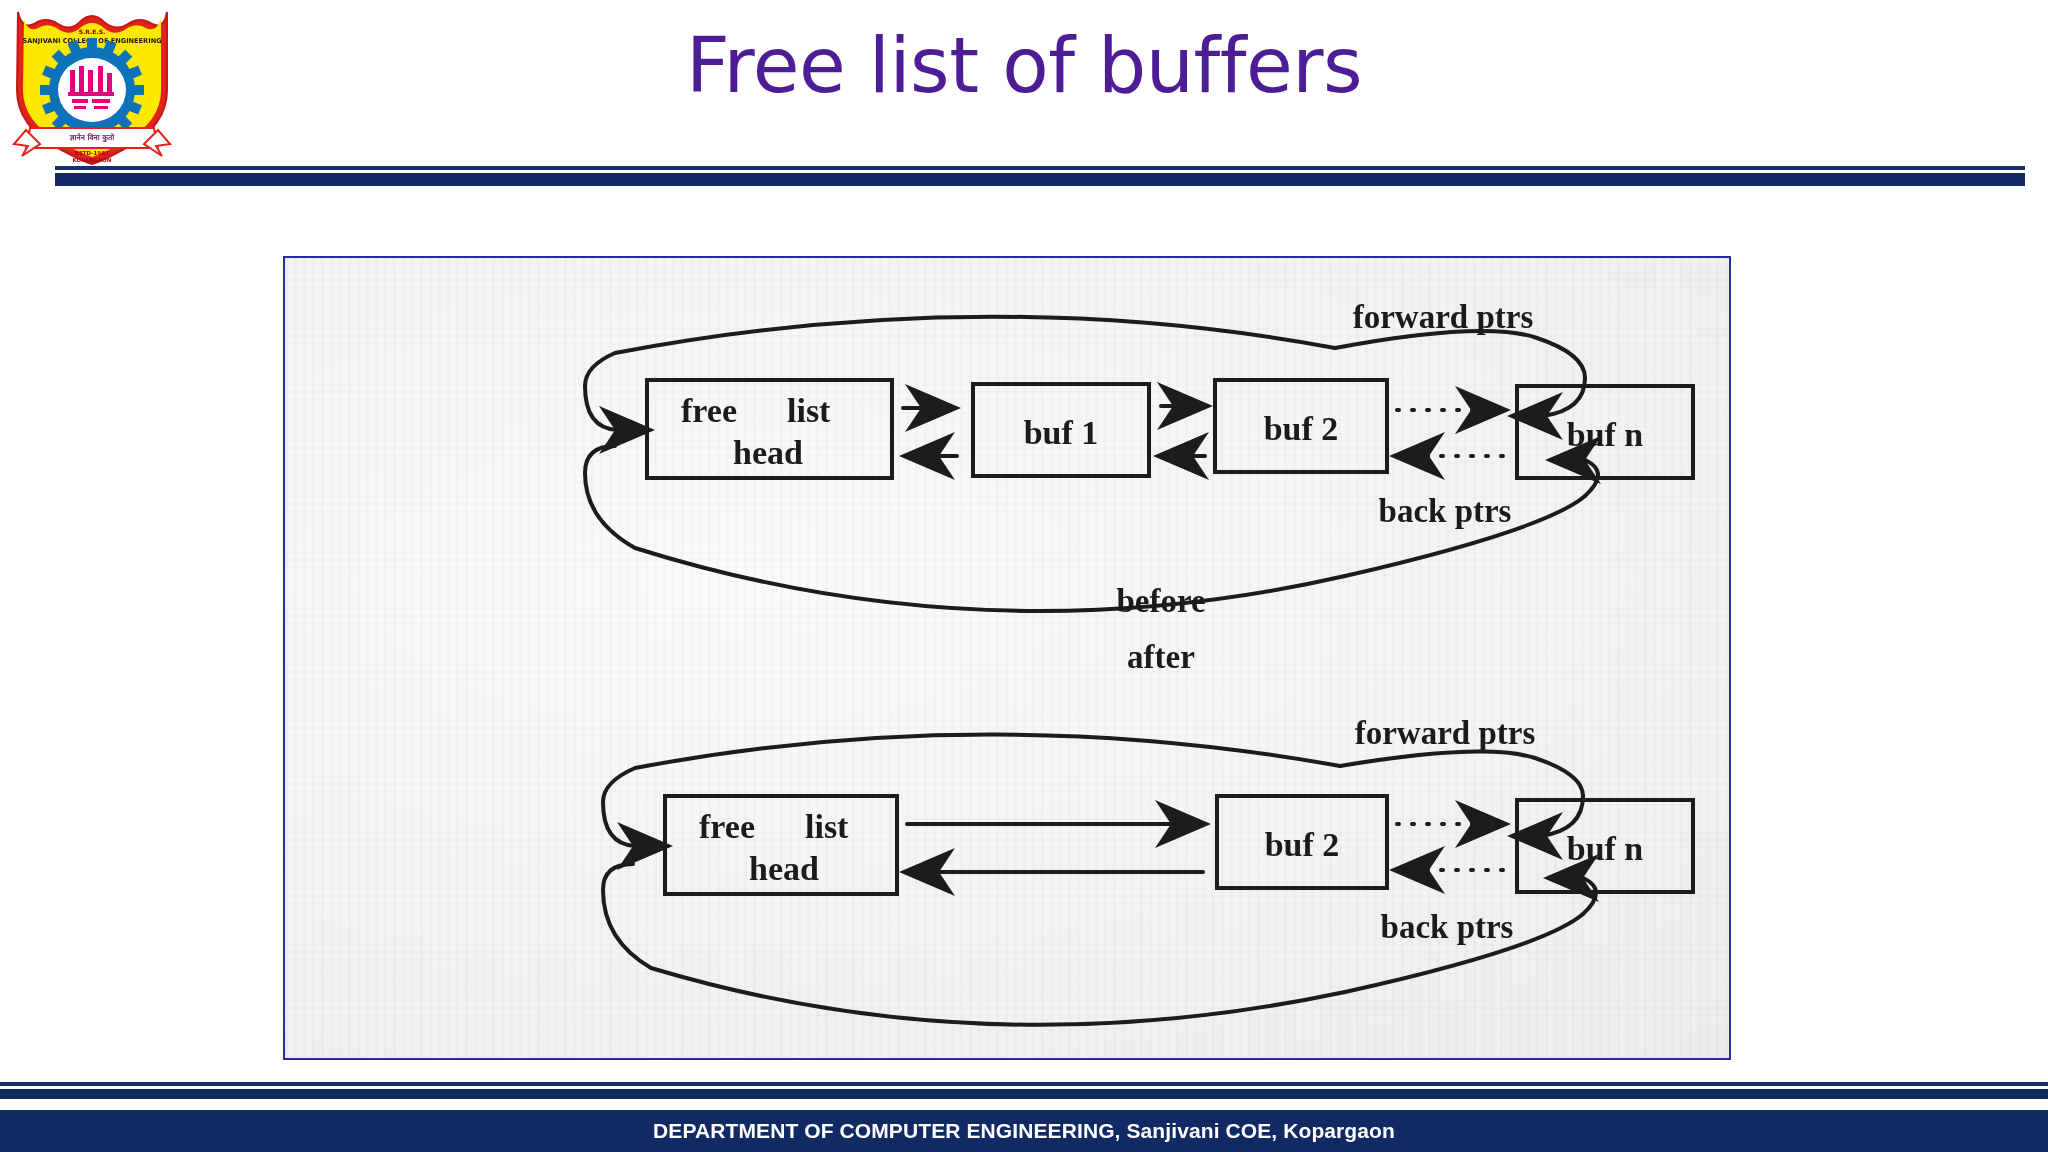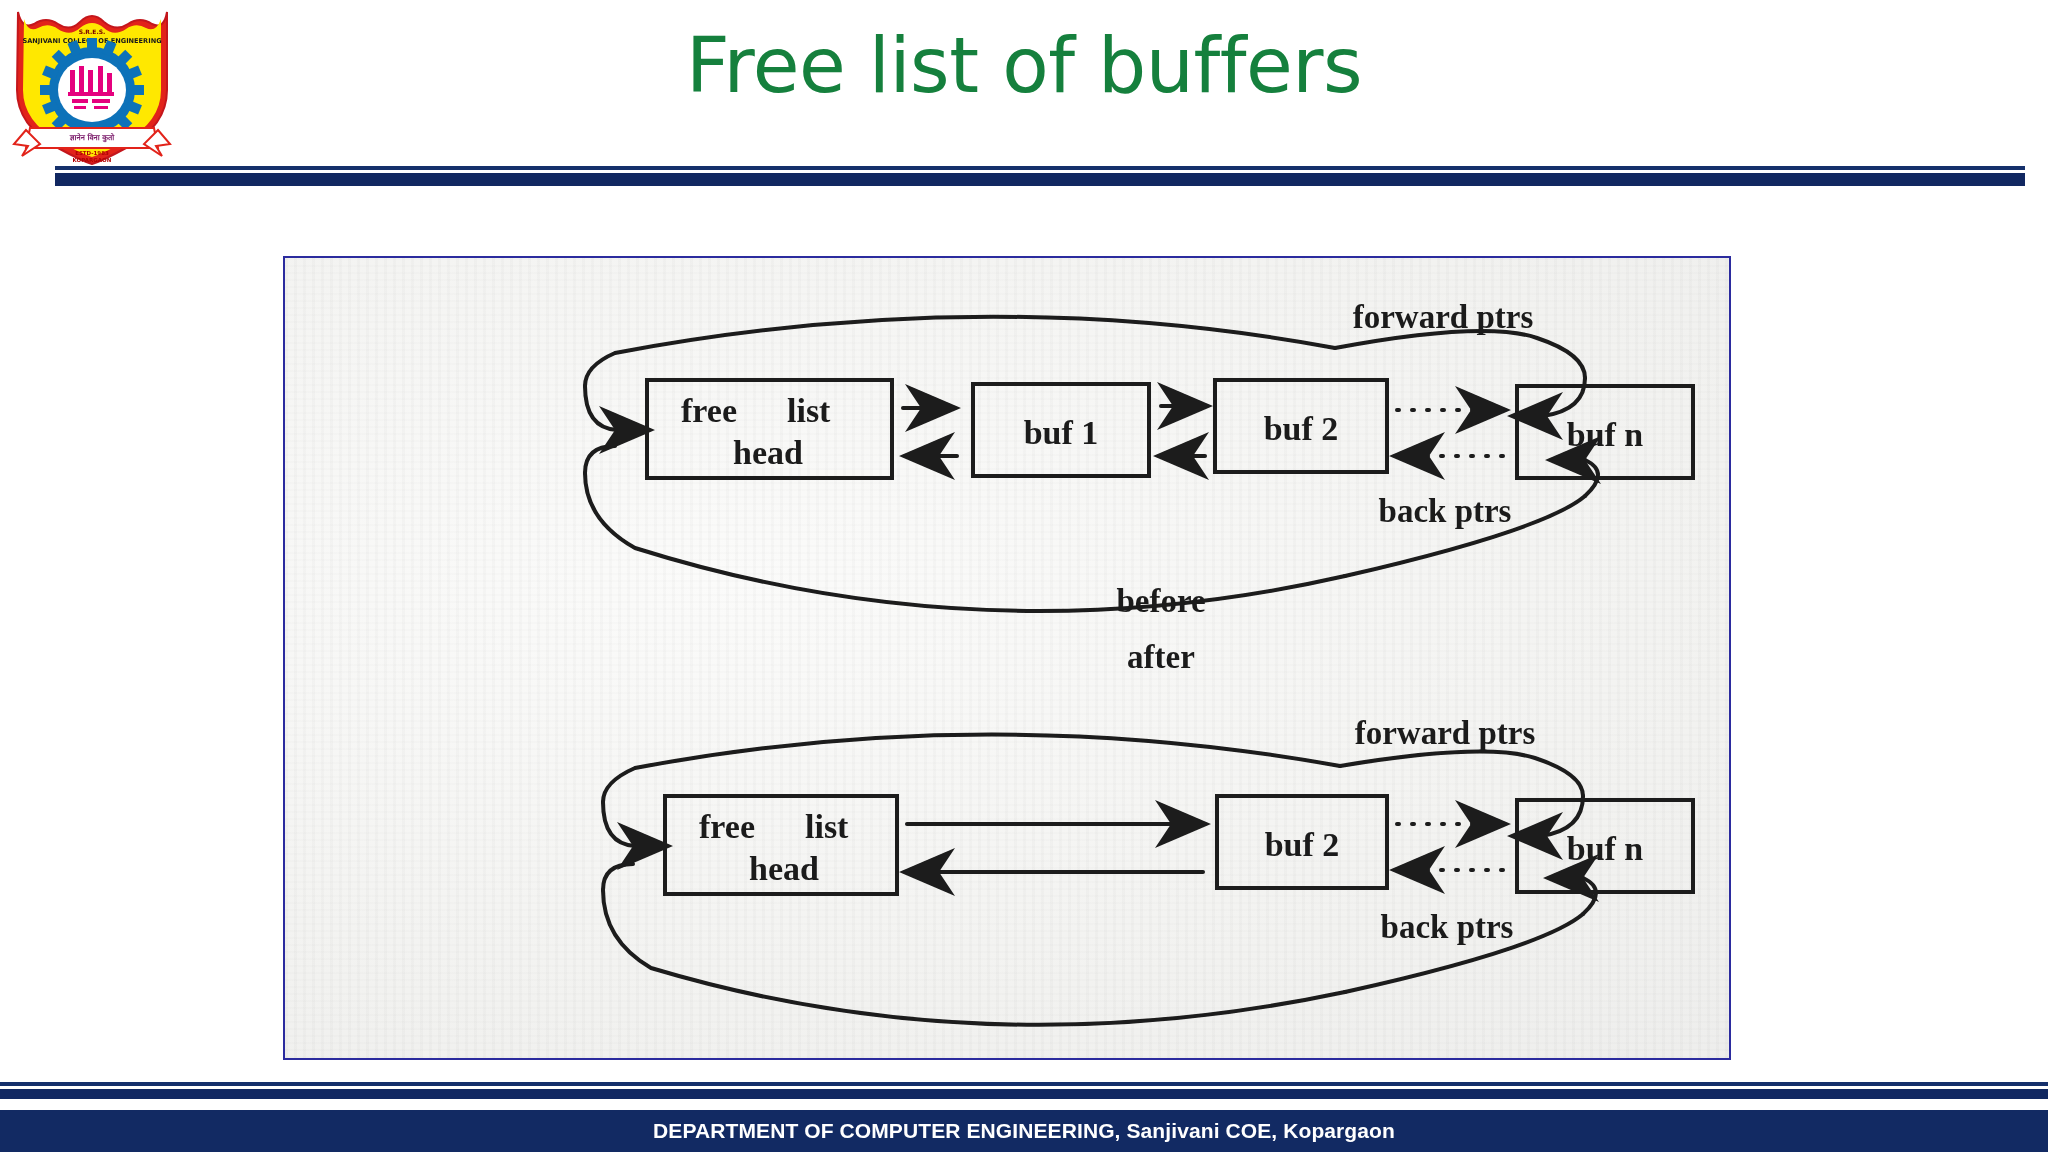--- a/index.html
+++ b/index.html
@@ -13,21 +13,21 @@
   
   #logo{position:absolute;left:8px;top:4px;width:168px;height:168px;}
   .shield-wrap{position:relative;width:168px;height:168px;}
 
   
   #page-title{
     position:absolute;left:0;top:28px;width:2048px;
     text-align:center;
     font-size:76px;font-weight:400;
     font-family:"DejaVu Sans", sans-serif;
-    color:#15803d;letter-spacing:-0.5px;line-height:1;
+    color:#4c1d95;letter-spacing:-0.5px;line-height:1;
   }
   #header-rule-thin{
     position:absolute;left:55px;top:166px;width:1970px;height:4px;
     background:#15306b;
   }
   #header-rule-gap{
     position:absolute;left:55px;top:170px;width:1970px;height:3px;
     background:#ffffff;
   }
   #header-rule-thick{

